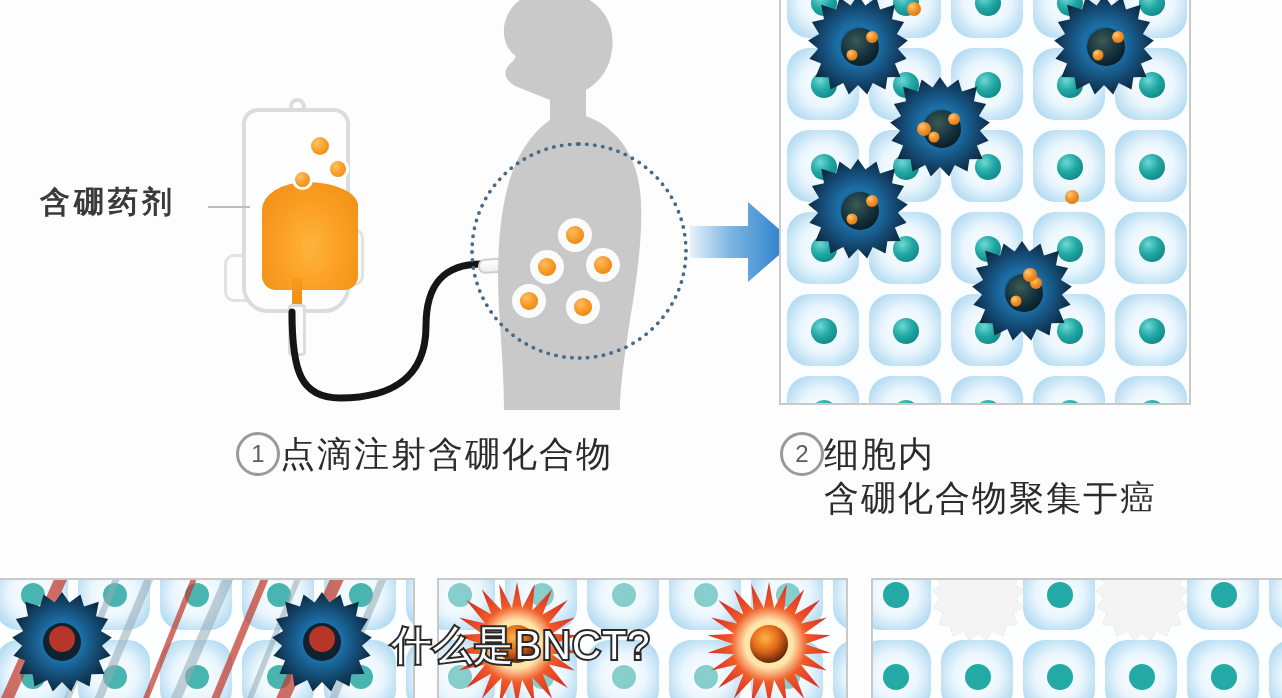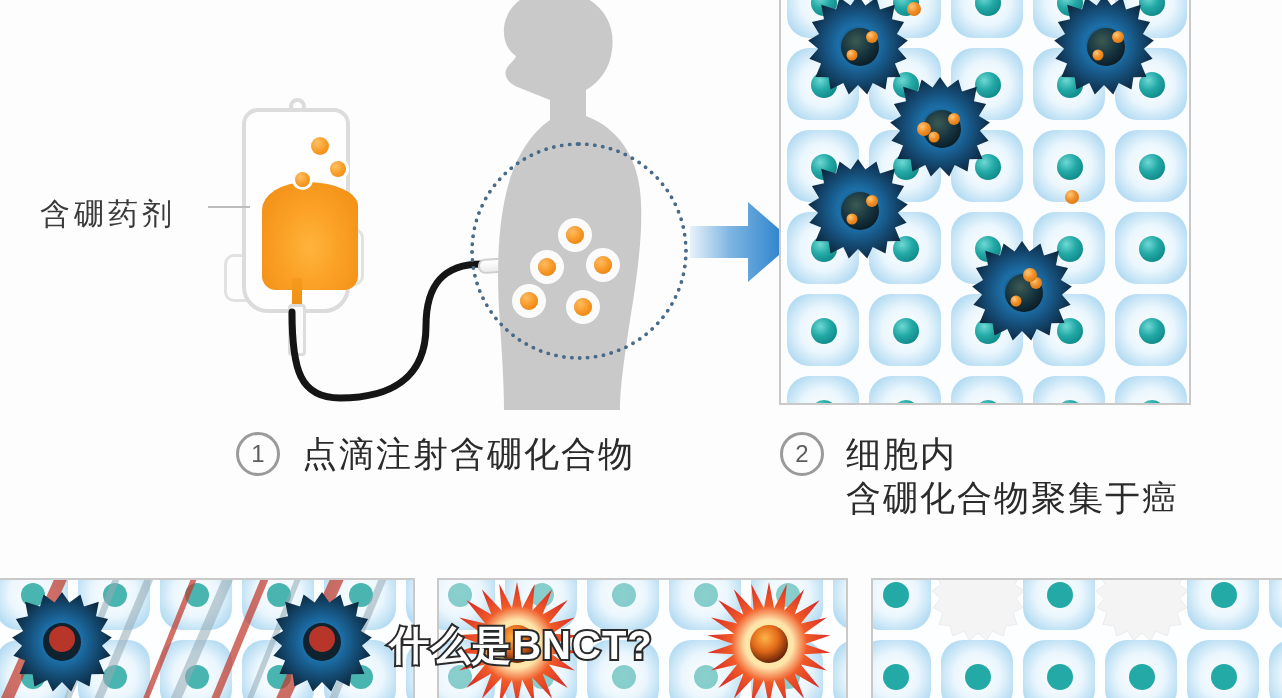--- a/index.html
+++ b/index.html
@@ -72,21 +72,21 @@
   }
   .needle-tip {
     position: absolute; left: 512px; top: 263px; width: 22px; height: 4px;
     background: #9d9d9d; transform: rotate(-4deg);
   }
 
   
   #label-boron {
     position: absolute; left: 40px; top: 182px;
     font-size: 30px; letter-spacing: 4px; color: #3a3a3a;
-    font-weight: 400; white-space: nowrap; margin-top: 12px;
+    font-weight: 700; white-space: nowrap;
   }
   #label-leader {
     position: absolute; left: 208px; top: 206px;
     width: 42px; height: 2px; background: #bdbdbd;
   }
 
   
   #human-group { position: absolute; left: 430px; top: -10px; width: 270px; height: 420px; }
   .human-svg { position: absolute; left: 0; top: 0; }
 
@@ -116,41 +116,41 @@
 
   
   .caption-row { position: absolute; display: flex; align-items: flex-start; }
   .step-badge {
     width: 44px; height: 44px; border-radius: 50%;
     border: 3px solid #9a9a9a; color: #5d5d5d;
     display: flex; align-items: center; justify-content: center;
     font-size: 24px; flex: none; background: transparent;
   }
   .caption-text {
-    margin-left: 22px; font-size: 35px; color: #2b2b2b;
+    font-size: 35px; color: #2b2b2b;
     line-height: 1.25; letter-spacing: 2px; font-weight: 500;
   }
   #caption-1 { left: 236px; top: 432px; }
   #caption-2 { left: 780px; top: 432px; width: 450px; }
 
   
   .bottom-panel {
     position: absolute; top: 578px; height: 122px;
     border: 2px solid #c9c9c9; overflow: hidden;
     background: #fcfeff;
   }
   #panel-beam   { left: -2px;  width: 417px; }
   #panel-blast  { left: 437px; width: 411px; }
   #panel-after  { left: 871px; width: 413px; }
   .panel-canvas { position: absolute; left: 0; top: 0; }
 
   
   #subtitle {
     position: absolute; left: 0; top: 618px; width: 1042px;
-    text-align: center; font-size: 40px; font-weight: 700;
+    text-align: center; font-size: 40px; font-weight: 400;
     color: #ffffff; letter-spacing: 1px;
     -webkit-text-stroke: 4px #2a2a2a;
     paint-order: stroke fill;
     font-family: "Liberation Sans", "DejaVu Sans", sans-serif;
   }
 </style>
 </head>
 <body>
 
 <div id="top-region">

